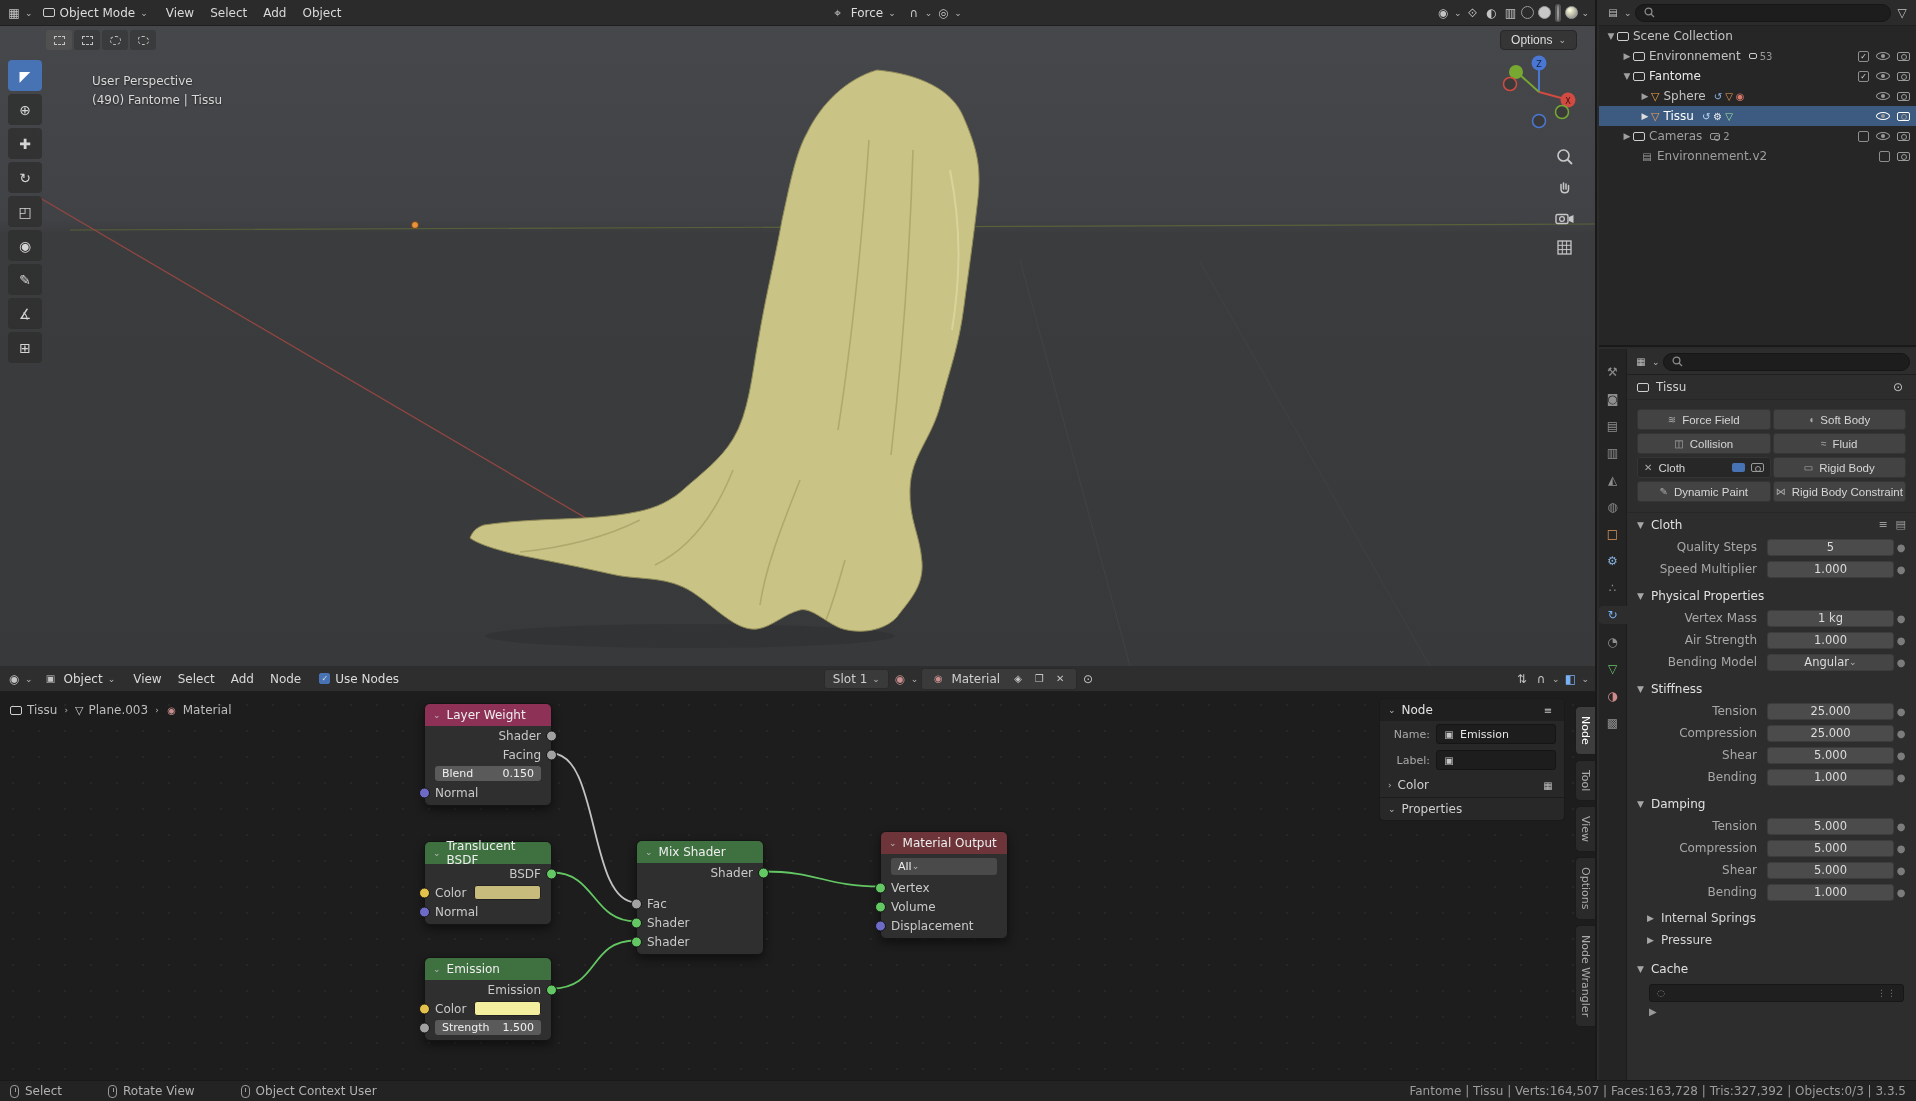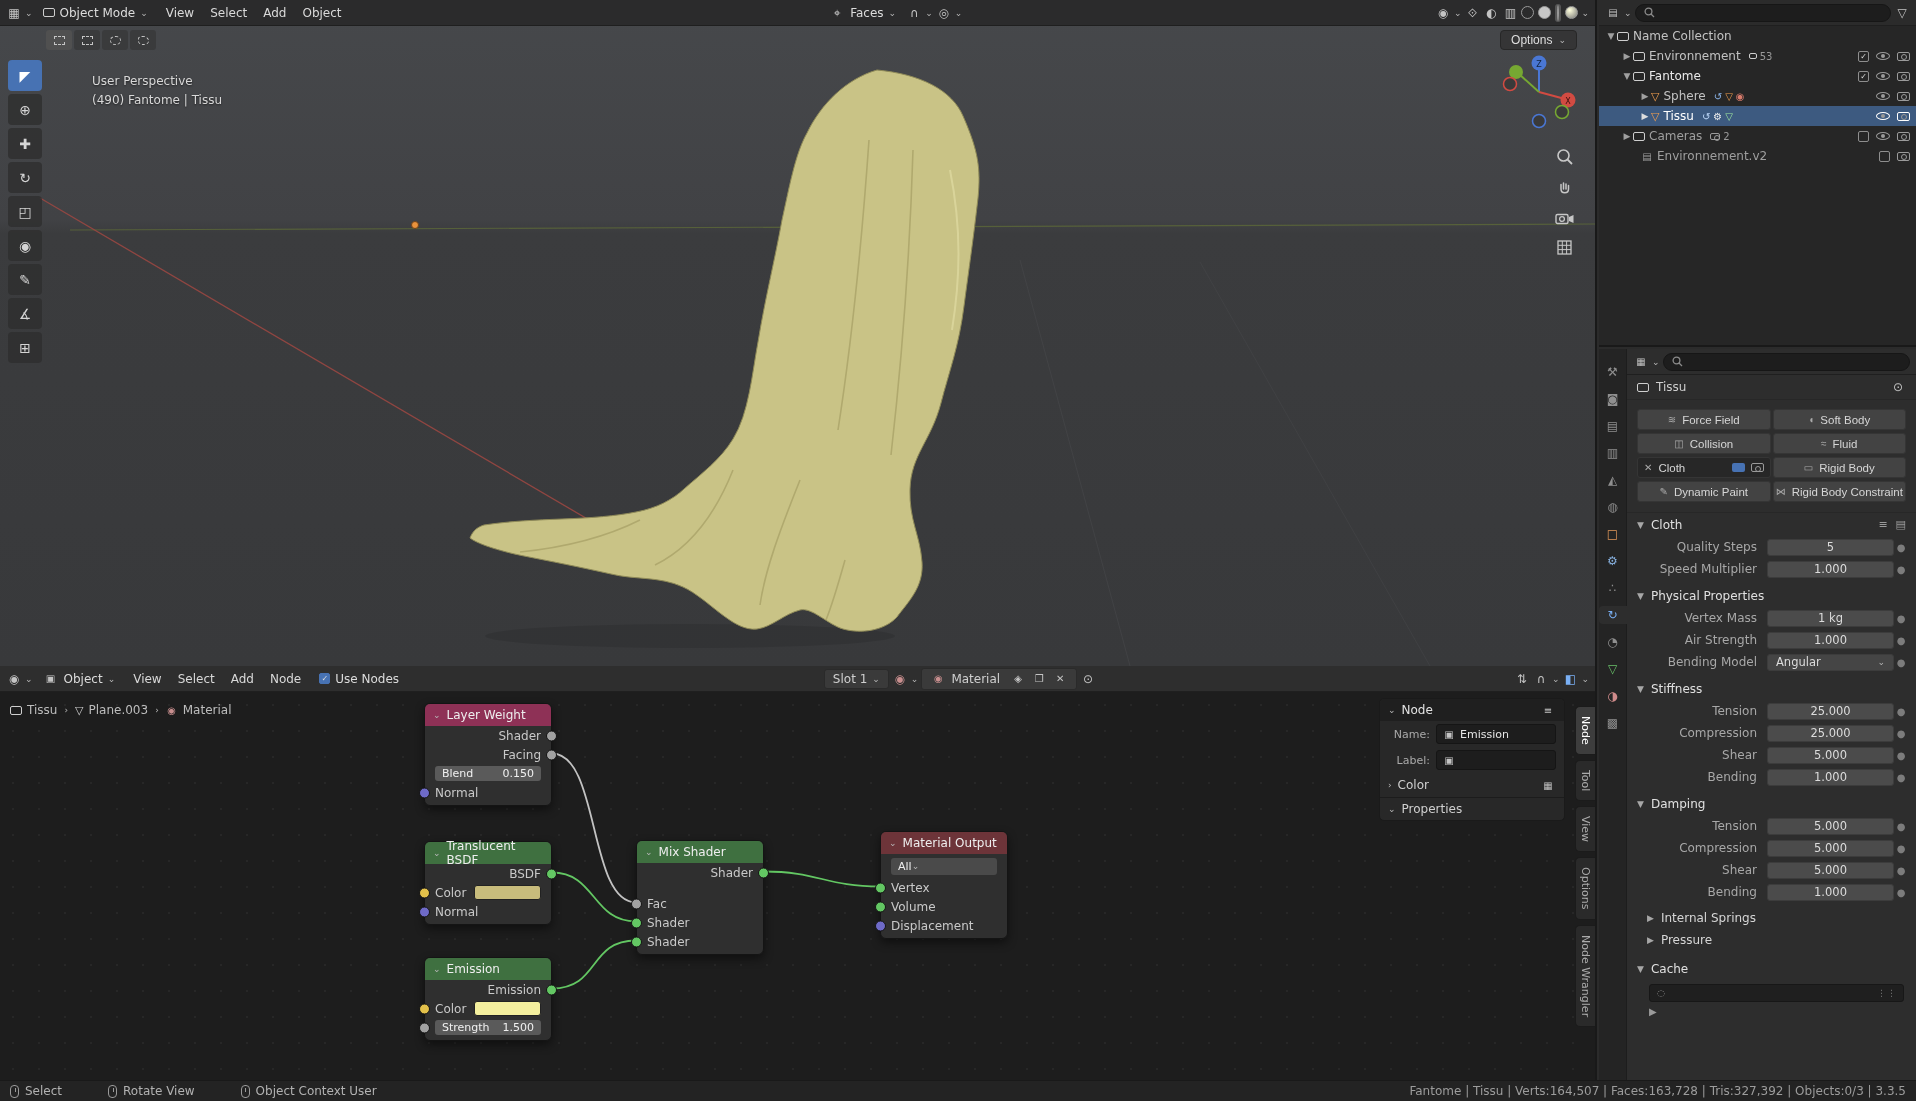--- a/index.html
+++ b/index.html
@@ -97,21 +97,21 @@
   .pbtn .bi{color:#aaa;font-size:10px}
   .pbtn.on{background:#272727;justify-content:flex-start;padding:0 6px;gap:6px}
   .mon{width:13px;height:9px;background:#4772b3;border-radius:2px;display:inline-block}
   .psec-h{display:flex;align-items:center;gap:7px;height:23px;padding:0 10px;color:#e0e0e0}
   .psec-h .chev{font-size:9px;color:#a7a7a7}
   .psec-h .tail{margin-left:auto;color:#9a9a9a;display:flex;gap:8px;font-size:11px}
   .prow{display:flex;align-items:center;height:22px;padding:0 8px 0 22px}
   .plabel{width:118px;text-align:right;color:#a8a8a8;padding-right:10px;font-size:12px;white-space:nowrap}
   .pfield{flex:1;height:17px;background:#4b4b4b;border:1px solid #3c3c3c;border-radius:3px;display:flex;align-items:center;justify-content:center;color:#dcdcdc;font-size:11.5px}
   .pfield .pcaret{display:none}
-  .pfield.dropdown{justify-content:space-between;padding:0 8px;background:#454545}
+  .pfield.dropdown{padding:0 8px;background:#454545}
   .pfield.dropdown .pcaret{display:inline;font-size:9px;color:#b5b5b5}
   .keydot{width:14px;text-align:center;color:#7c7c7c;font-size:10px}
   .sub-h{display:flex;align-items:center;gap:7px;height:22px;padding:0 10px 0 20px;color:#d6d6d6}
   .cachebox{margin:4px 12px 0 22px;height:18px;background:#1f1f1f;border:1px solid #171717;border-radius:3px;display:flex;align-items:center;padding:0 6px}
   .grip{margin-left:auto;color:#6d6d6d;font-size:9px;letter-spacing:1px}
 
   
   .status{position:absolute;left:0;top:1080px;width:1916px;height:21px;background:#232323;border-top:1px solid #191919;
      display:flex;align-items:center;padding:0 10px;gap:46px;color:#b2b2b2;font-size:12px}
   .sb-item{display:flex;align-items:center;gap:6px}
@@ -161,21 +161,21 @@
       <span style="display:flex">
 
       <span class="menu">View</span>
           <span class="menu">Select</span>
           <span class="menu">Add</span>
           <span class="menu">Object</span>
         </span>
       <span class="spacer"></span>
       <span class="dd flat">
         <span class="ico">⌖</span>
-        <span>Faces</span>
+        <span>Force</span>
         <span class="caret">⌄</span>
       </span>
       <span class="ico">∩</span>
         <span class="caret">⌄</span>
       <span class="ico">◎</span>
         <span class="caret">⌄</span>
       <span class="spacer"></span>
       <span class="ico">◉</span>
         <span class="caret">⌄</span>
       <span class="ico">⟐</span>
@@ -505,21 +505,21 @@
               <circle cx="4.5" cy="4.5" r="3.4" fill="none" stroke="#8b8b8b" stroke-width="1.3"></circle>
               <line x1="7" y1="7" x2="10" y2="10" stroke="#8b8b8b" stroke-width="1.3"></line>
             </svg>
         </span>
         <span class="ico">▽</span>
       </div>
 
       <div class="orow" style="padding-left:6px">
         <span class="oarrow">▼</span>
         <span class="colbox"></span>
-        <span class="lab">Name Collection</span>
+        <span class="lab">Scene Collection</span>
       </div>
 
       <div class="orow" style="padding-left:22px">
         <span class="oarrow">▶</span>
         <span class="colbox"></span>
         <span class="lab">Environnement</span>
         <span class="badge">
             <span class="colbox" style="width:8px;height:6px"></span>
             <span>53</span>
           </span>

